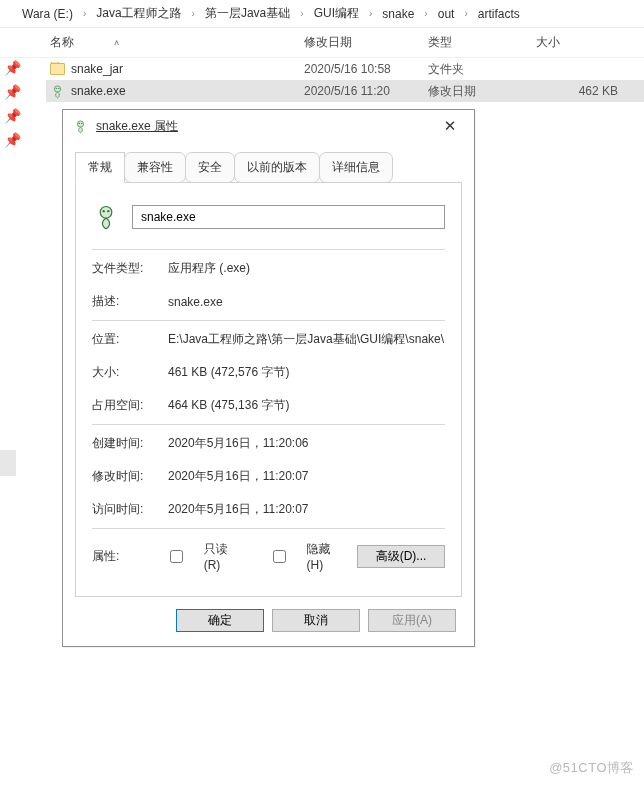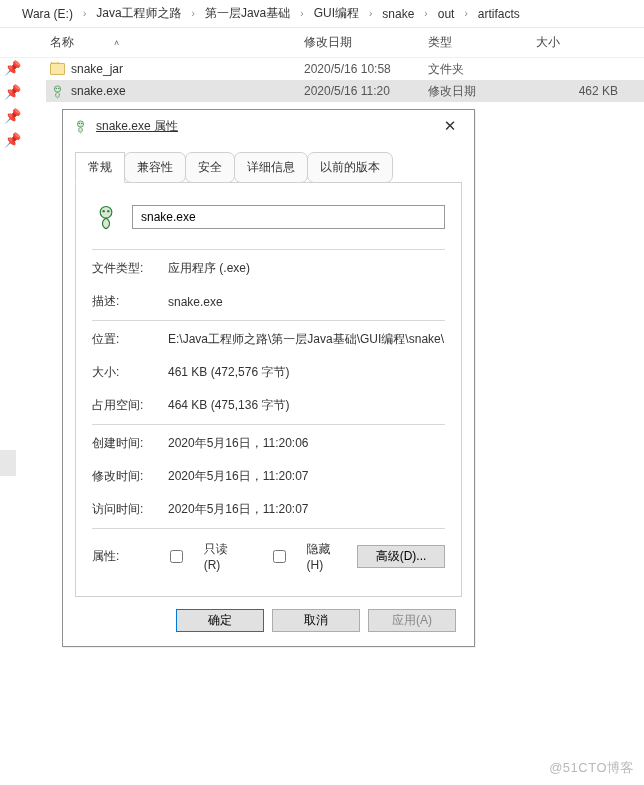--- a/index.html
+++ b/index.html
@@ -141,22 +141,22 @@
         </svg>
     </span>
     <span class="dlg-title-txt">snake.exe 属性</span>
     <span class="dlg-close">✕</span>
   </div>
 
   <div class="tabs">
       <div class="tab active">常规</div>
       <div class="tab inactive">兼容性</div>
       <div class="tab inactive">安全</div>
+      <div class="tab inactive">以前的版本</div>
       <div class="tab inactive">详细信息</div>
-      <div class="tab inactive">以前的版本</div>
     </div>
 
   <div class="tab-pane">
     <div class="name-box">
       <span class="snake-ico big-ico">
         <svg viewBox="0 0 24 24">
             <circle cx="12" cy="8" r="5" fill="#d9ead3" stroke="#2b7a3b"></circle>
             <circle cx="10" cy="7" r="1" fill="#2b7a3b"></circle>
             <circle cx="14" cy="7" r="1" fill="#2b7a3b"></circle>
             <path d="M12 13 C 8 15 8 20 12 22 C 16 20 16 15 12 13" fill="#d9ead3" stroke="#2b7a3b"></path>

